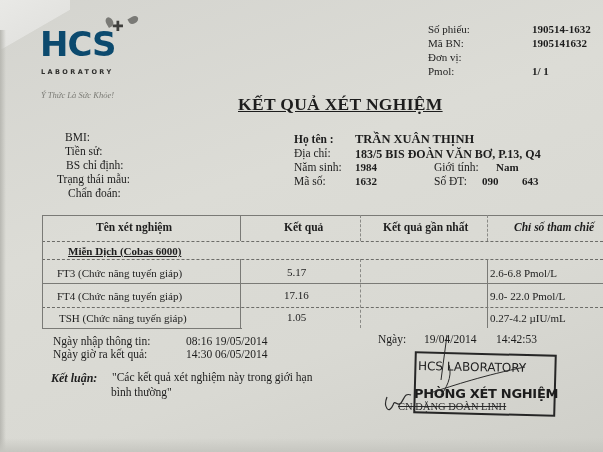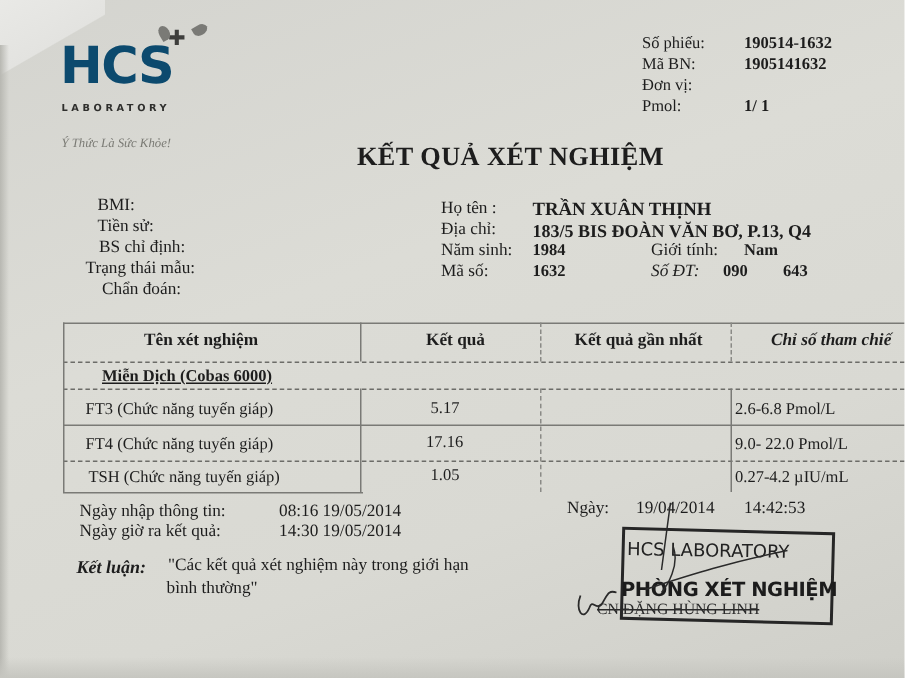--- a/index.html
+++ b/index.html
@@ -45,25 +45,25 @@
     font-family: "DejaVu Sans", sans-serif; font-weight: bold;
     font-size: 6.5px; letter-spacing: 2.4px; color: #2f2f2d; text-align: center;
   }
   .slogan {
     position: absolute; left: 41px; top: 90px;
     font-style: italic; font-size: 8.5px; color: #7a7a74;
   }
 
   
   .meta-label { font-size: 11px; }
-  .meta-val { font-size: 11px; font-weight: bold; }
+  .meta-val { font-size: 11px; font-weight: bold; margin-left: 36px; }
 
   .title {
     position: absolute; left: 238px; top: 94px;
-    font-size: 17.5px; font-weight: bold; letter-spacing: 0.3px;
+    font-size: 17.5px; font-weight: bold; letter-spacing: 0.3px; text-decoration: underline;
   }
   .f11 { font-size: 11.5px; }
   .fb { font-weight: bold; }
 
   
   .tbl-line { position: absolute; border-top: 1px dashed #6c6c68; }
   .tbl-solid { position: absolute; border-top: 1px solid #7a7a76; }
   .tbl-v { position: absolute; border-left: 1px solid #7a7a76; }
   .tbl-vd { position: absolute; border-left: 1px dashed #8a8a86; }
   .th { font-size: 11.5px; font-weight: bold; }
@@ -122,31 +122,31 @@
 
 <div>
   <div class="abs f11" style="left:65px;top:131px;">BMI:</div>
   <div class="abs f11" style="left:65px;top:145px;">Tiền sử:</div>
   <div class="abs f11" style="left:66px;top:159px;">BS chỉ định:</div>
   <div class="abs f11" style="left:57px;top:173px;">Trạng thái mẫu:</div>
   <div class="abs f11" style="left:68px;top:187px;">Chẩn đoán:</div>
 </div>
 
 <div>
-  <div class="abs f11" style="left:294px;top:133px;">Họ tên :</div>
+  <div class="abs f11" style="left:294px;top:133px;font-weight:bold;">Họ tên :</div>
   <div class="abs fb" style="left:355px;top:132px;font-size:12.5px;">TRẦN XUÂN THỊNH</div>
   <div class="abs f11" style="left:294px;top:147px;">Địa chỉ:</div>
   <div class="abs fb" style="left:355px;top:147px;font-size:12px;">183/5 BIS ĐOÀN VĂN BƠ, P.13, Q4</div>
   <div class="abs f11" style="left:294px;top:161px;">Năm sinh:</div>
   <div class="abs fb" style="left:355px;top:161px;font-size:11px;">1984</div>
   <div class="abs f11" style="left:434px;top:161px;">Giới tính:</div>
   <div class="abs fb" style="left:496px;top:161px;font-size:11px;">Nam</div>
   <div class="abs f11" style="left:294px;top:175px;">Mã số:</div>
   <div class="abs fb" style="left:355px;top:175px;font-size:11px;">1632</div>
-  <div class="abs f11" style="left:434px;top:175px;font-style:italic;">Số ĐT:</div>
+  <div class="abs f11" style="left:434px;top:175px;">Số ĐT:</div>
   <div class="abs fb" style="left:482px;top:175px;font-size:11px;">090</div>
   <div class="abs fb" style="left:522px;top:175px;font-size:11px;">643</div>
 </div>
 
 <div>
 
   <div class="tbl-solid" style="left:42px;top:215px;width:561px;"></div>
   <div class="tbl-line" style="left:42px;top:241px;width:561px;"></div>
   <div class="tbl-line" style="left:42px;top:259px;width:561px;"></div>
   <div class="tbl-solid" style="left:42px;top:283px;width:561px;"></div>
@@ -182,34 +182,34 @@
     <div class="abs td" style="left:59px;top:312px;">TSH (Chức năng tuyến giáp)</div>
     <div class="abs td" style="left:287px;top:311px;">1.05</div>
     <div class="abs td" style="left:490px;top:312px;">0.27-4.2 µIU/mL</div>
   </div>
 </div>
 
 <div>
   <div class="abs f11" style="left:53px;top:335px;">Ngày nhập thông tin:</div>
   <div class="abs f11" style="left:186px;top:335px;">08:16  19/05/2014</div>
   <div class="abs f11" style="left:53px;top:348px;">Ngày giờ ra kết quả:</div>
-  <div class="abs f11" style="left:186px;top:348px;">14:30  19/05/2014</div>
+  <div class="abs f11" style="left:186px;top:348px;">14:30  06/05/2014</div>
 
   <div class="abs fb" style="left:51px;top:371px;font-size:12px;font-style:italic;">Kết luận:</div>
   <div class="abs f11" style="left:112px;top:371px;">"Các kết quả xét nghiệm này trong giới hạn</div>
   <div class="abs f11" style="left:111px;top:386px;">bình thường"</div>
 
   <div class="abs f11" style="left:378px;top:333px;">Ngày:</div>
   <div class="abs f11" style="left:424px;top:333px;">19/04/2014</div>
   <div class="abs f11" style="left:496px;top:333px;">14:42:53</div>
 </div>
 
 <div>
   <div class="stamp"></div>
   <div class="stamp-l1">HCS LABORATORY</div>
   <div class="stamp-l2">PHÒNG XÉT NGHIỆM</div>
-  <div class="signer">CN.ĐẶNG HÙNG LINH</div>
+  <div class="signer">CN.ĐẶNG ĐOÀN LINH</div>
   <svg class="sig-svg" width="160" height="80">
     <path d="M12 62 C 8 72, 14 80, 18 70 C 20 64, 22 72, 26 68 C 30 62, 30 58, 36 60" stroke="#2a2a2a" stroke-width="1.2" fill="none"></path>
     <path d="M72 0 L 66 45 M 74 30 C 78 42, 70 55, 66 60" stroke="#2a2a2a" stroke-width="1" fill="none"></path>
     <path d="M55 58 C 80 50, 110 40, 150 32" stroke="#2a2a2a" stroke-width="1" fill="none"></path>
   </svg>
 </div>
 
 </body></html>

